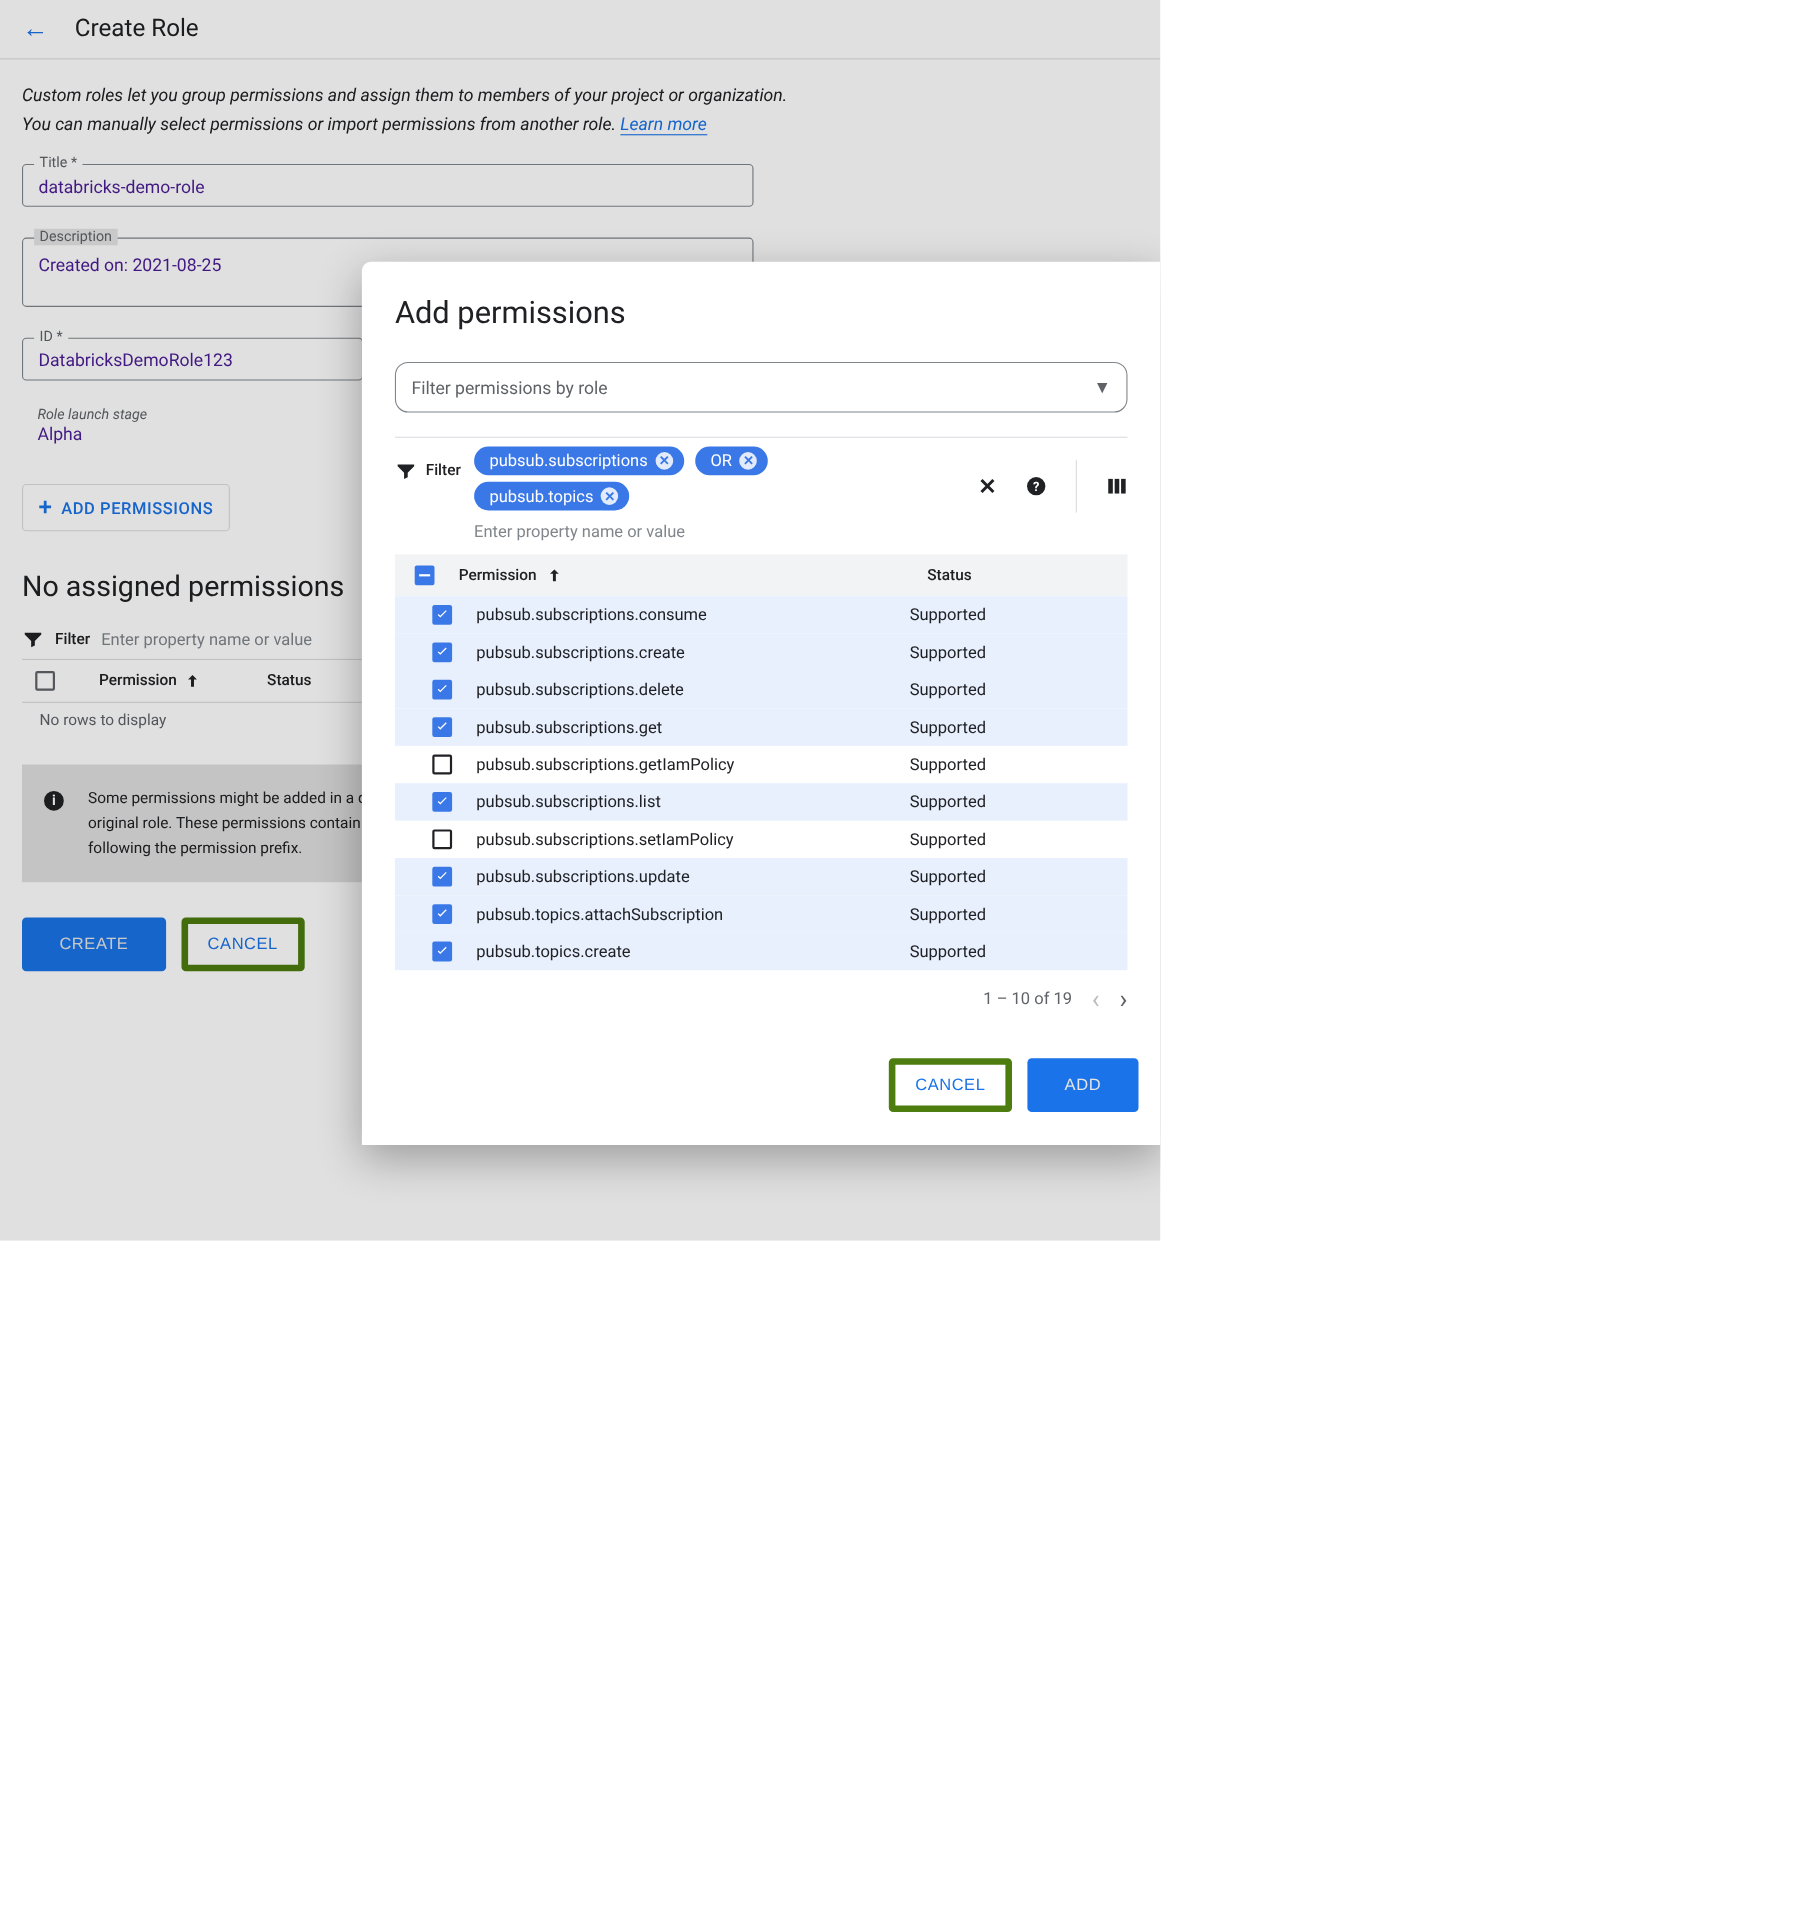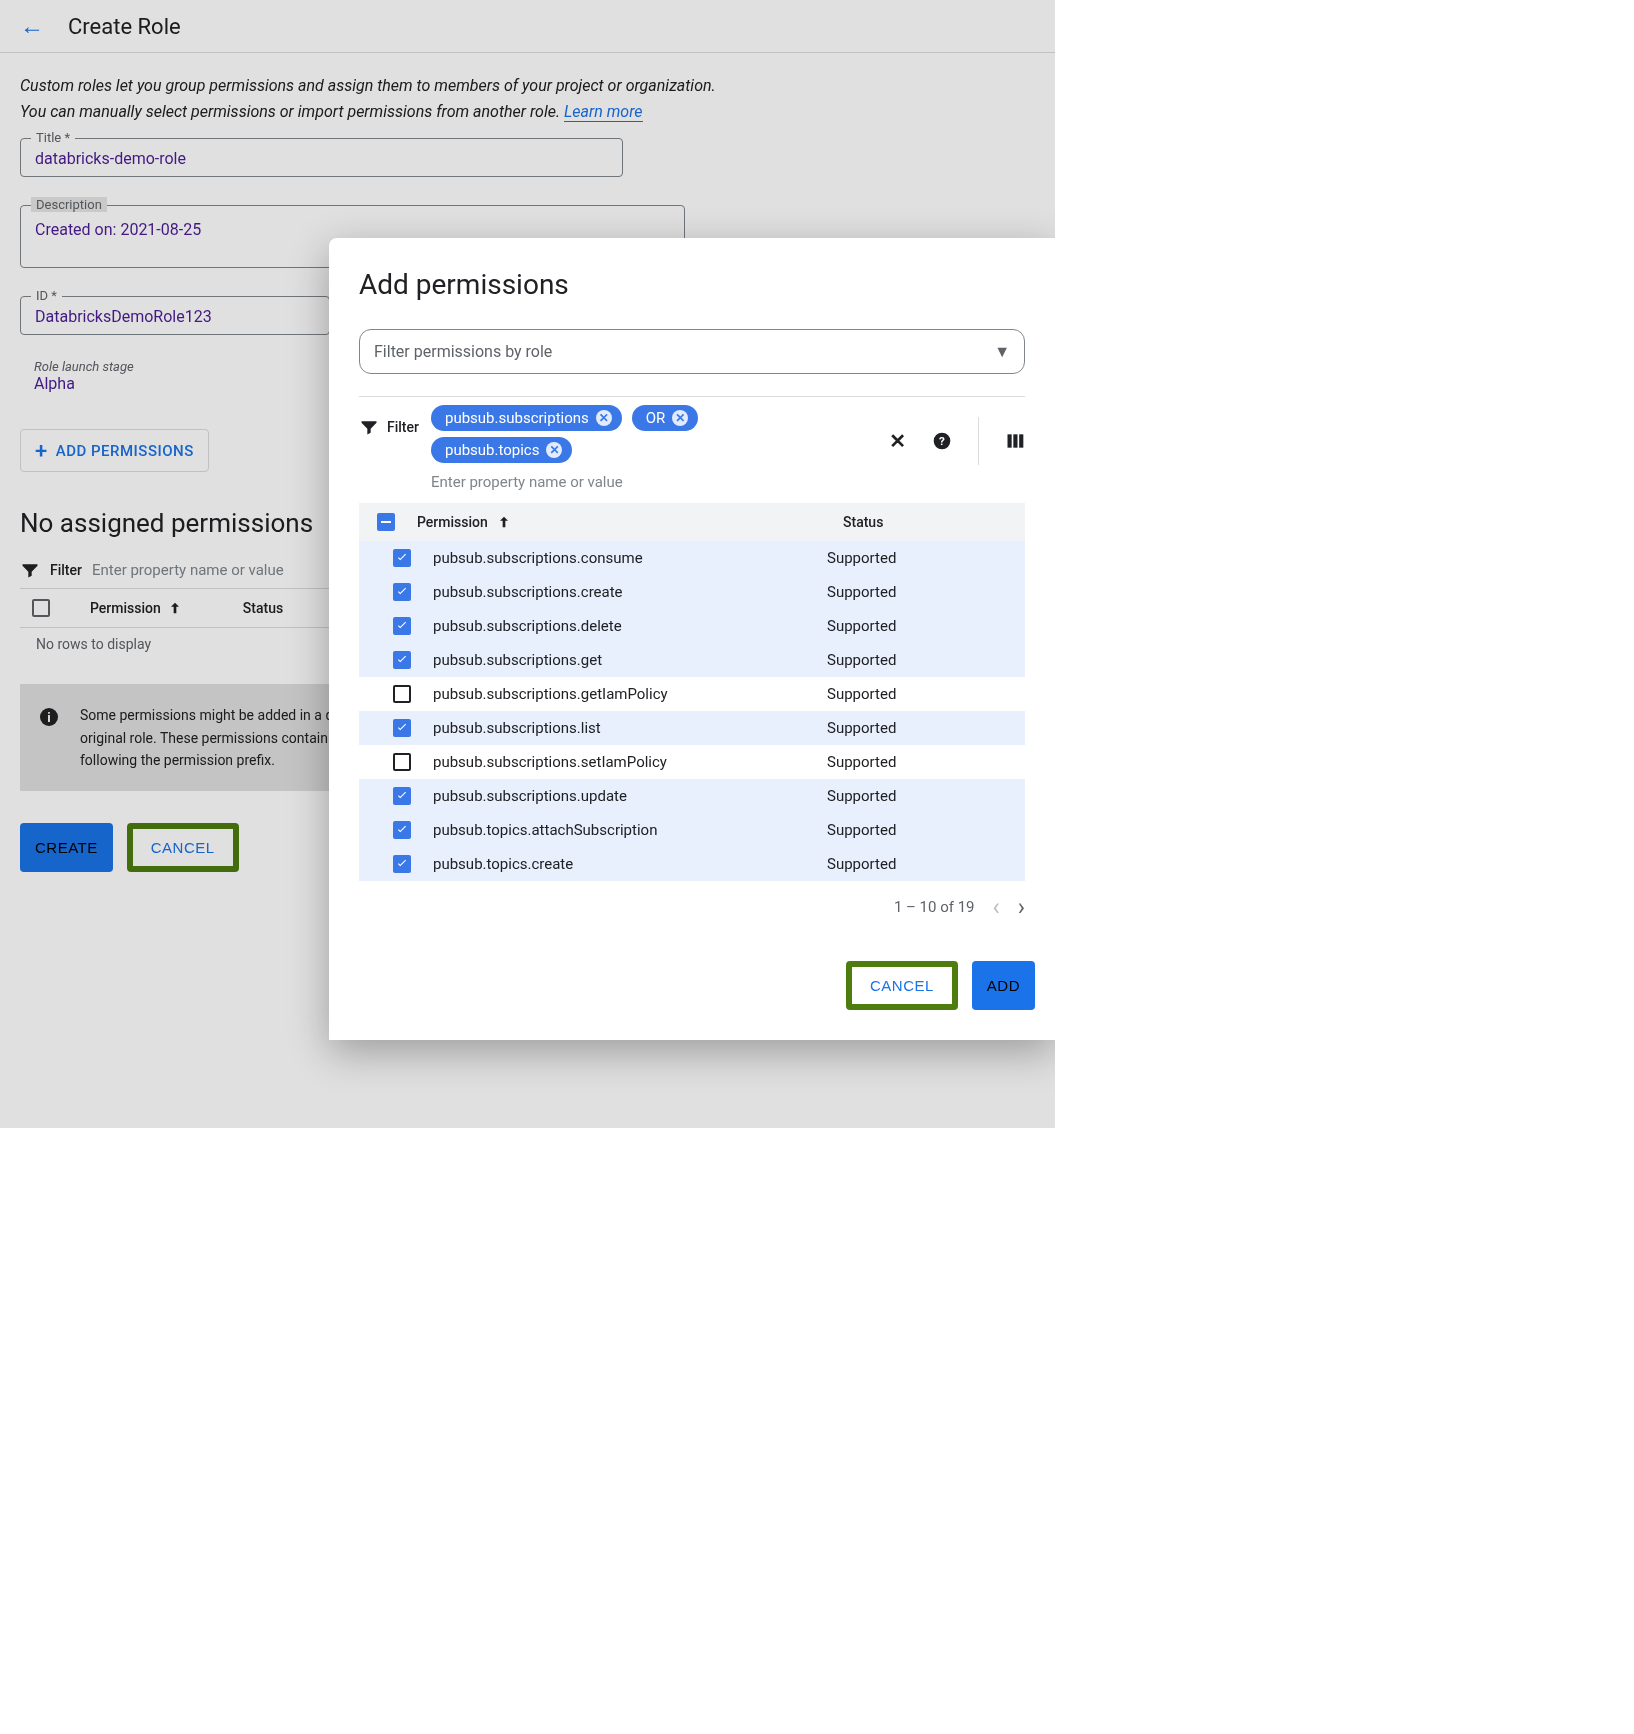--- a/index.html
+++ b/index.html
@@ -48,22 +48,22 @@
 }
 .learn-more {
   color: #1a73e8;
   border-bottom: 1px solid #1a73e8;
 }
 .form-field {
   position: relative;
   border: 1px solid #80868b;
   border-radius: 4px;
   padding: 10px 14px 8px;
-  margin-top: 14px;
-  width: 603px;
+  margin-top: 24px;
+  width: 665px;
   background: #fff;
 }
 .form-field .label {
   position: absolute;
   top: -9px;
   left: 10px;
   background: #fff;
   padding: 0 5px;
   font-size: 13px;
   color: #5f6368;
@@ -181,23 +181,23 @@
   align-items: center;
   justify-content: center;
 }
 .action-row {
   margin-top: 32px;
   display: flex;
   gap: 14px;
 }
 .btn-primary {
   background: #1a73e8;
-  color: #000000;
+  color: #e5e5e5;
   border: none;
-  padding: 10px 15px;
+  padding: 10px 34px;
   border-radius: 4px;
   font-weight: 500;
   font-size: 15px;
   letter-spacing: .5px;
   cursor: pointer;
 }
 .btn-secondary {
   background: #fff;
   color: #1a73e8;
   border: 6px solid #4d7c0f;

